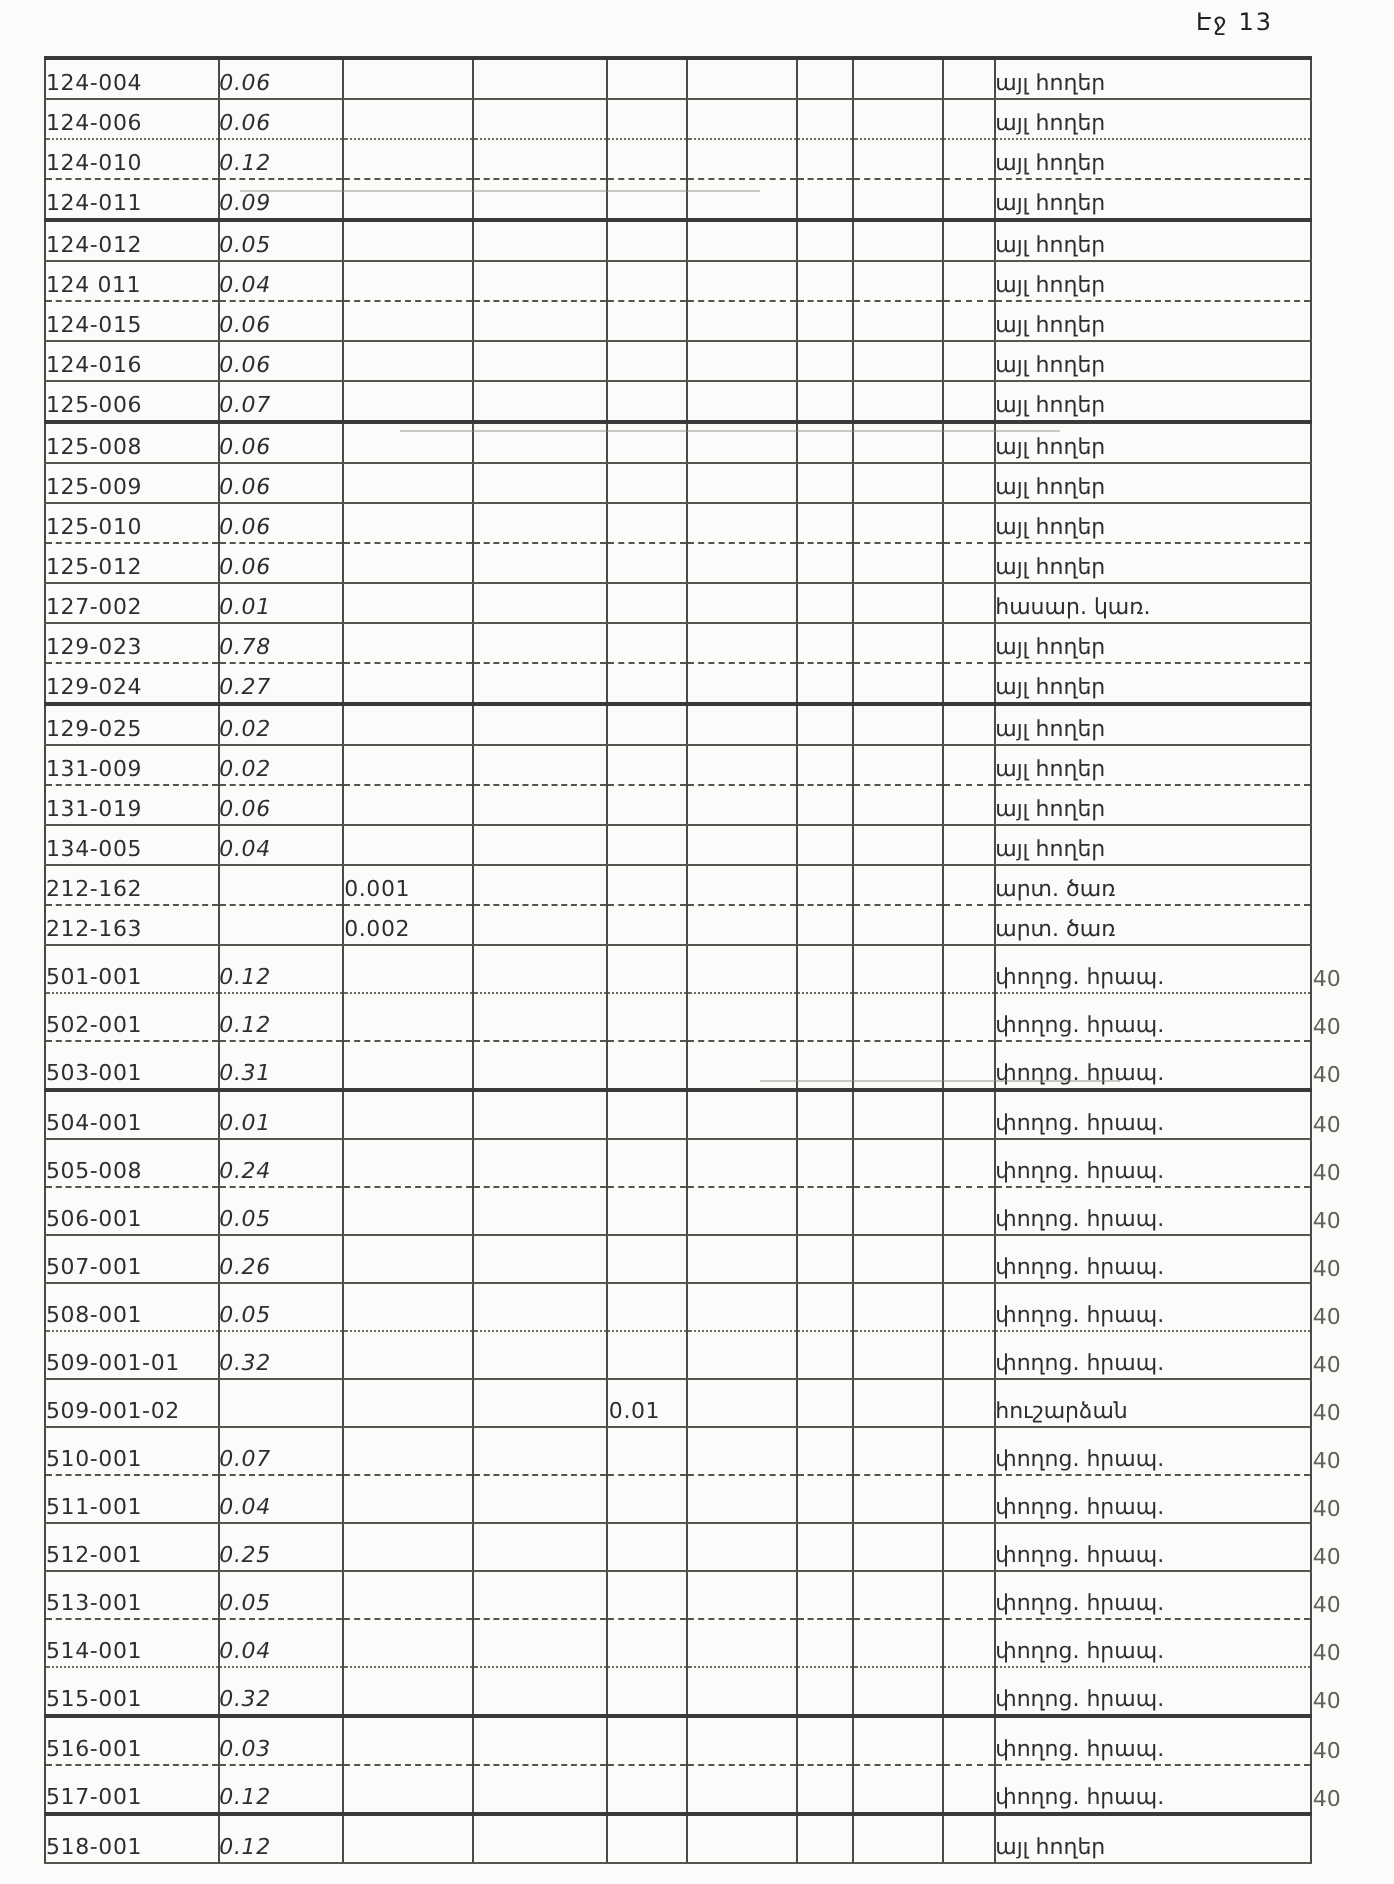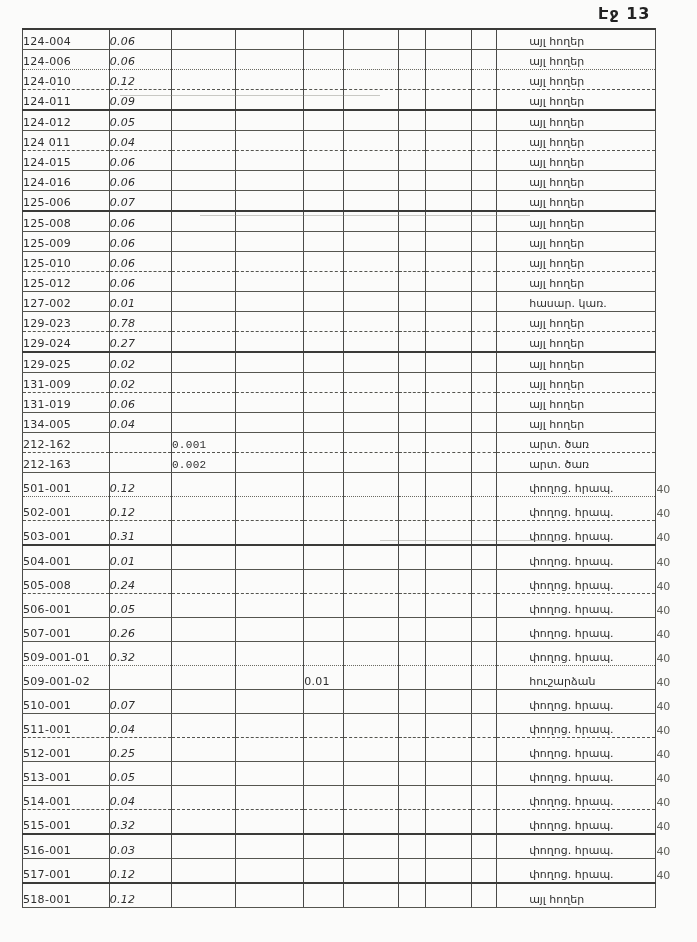--- a/index.html
+++ b/index.html
@@ -7,21 +7,21 @@
     width:697px;height:942px;
     background:#f7f7f6;
     font-family:"DejaVu Sans","Liberation Sans",sans-serif;
     color:#2e2e2e;
     position:relative;
     overflow:hidden;
   }
   .page{position:absolute;inset:0;background:#fbfbfa;}
   .page-label{
     position:absolute;top:4px;left:598px;
-    font-size:16px;font-weight:bold;letter-spacing:1px;color:#222;
+    font-size:12px;font-weight:normal;letter-spacing:1px;color:#222;
   }
   table.grid{
     position:absolute;left:22px;top:28px;
     border-collapse:collapse;
     table-layout:fixed;
   }
   table.grid td{
     border-left:1px solid #4a4a48;
     border-bottom:1px solid #55554f;
     vertical-align:bottom;
@@ -32,36 +32,36 @@
     overflow:hidden;
   }
   tr.sec1 td{height:18px;}
   tr.sec2 td{height:22px;}
   tr:first-child td{border-top:2px solid #3a3a38;}
   tr:nth-child(3n) td{border-bottom-style:dashed;}
   tr:nth-child(7n+2) td{border-bottom-style:dotted;border-bottom-color:#6a6a62;}
   tr.thick td{border-bottom-width:2px;border-bottom-style:solid;border-bottom-color:#3a3a38;}
   td.col-code{width:86px;padding-left:9px;letter-spacing:0.5px;margin-left:40px;}
   td.col-v1{width:62px;padding-left:11px;font-style:italic;}
-  td.col-v2{width:64px;padding-left:13px;font-family:Liberation Mono, monospace;}
+  td.col-v2{width:64px;padding-left:13px;}
   td.col-v3{width:68px;}
   td.col-v4{width:39px;padding-left:4px;}
   td.col-v5{width:55px;}
   td.col-v6{width:27px;}
   td.col-v7{width:45px;}
   td.col-v8{width:25px;}
   td.col-category{width:159px;padding-left:7px;border-right:1px solid #4a4a48;}
   td.note-cell{
     width:40px;
     border:none !important;
     background:transparent;
     font-size:8px;color:#60605a;
     padding-left:8px;vertical-align:middle;
   }
-  .cat-text{border-bottom:0;margin-left:32px;}
+  .cat-text{border-bottom:0;}
   .val-text{letter-spacing:0.3px;}
   
   .smudge{position:absolute;height:1px;background:#8a8a82;opacity:.45;}
 </style>
 </head>
 <body>
 
 <div class="page">
   <div class="page-label">Էջ 13</div>
 
@@ -438,20 +438,33 @@
           <td class="cell col-v3"></td>
           <td class="cell col-v4"></td>
           <td class="cell col-v5"></td>
           <td class="cell col-v6"></td>
           <td class="cell col-v7"></td>
           <td class="cell col-v8"></td>
           <td class="cell col-category"><span class="cat-text">փողոց. հրապ.</span></td>
           <td class="note-cell"><span>40</span></td>
         </tr>
         <tr class="sec2">
+          <td class="cell col-code"><span class="val-text">508-001</span></td>
+          <td class="cell col-v1"><span class="val-text">0.05</span></td>
+          <td class="cell col-v2"></td>
+          <td class="cell col-v3"></td>
+          <td class="cell col-v4"></td>
+          <td class="cell col-v5"></td>
+          <td class="cell col-v6"></td>
+          <td class="cell col-v7"></td>
+          <td class="cell col-v8"></td>
+          <td class="cell col-category"><span class="cat-text">փողոց. հրապ.</span></td>
+          <td class="note-cell"><span>40</span></td>
+        </tr>
+        <tr class="sec2">
           <td class="cell col-code"><span class="val-text">509-001-01</span></td>
           <td class="cell col-v1"><span class="val-text">0.32</span></td>
           <td class="cell col-v2"></td>
           <td class="cell col-v3"></td>
           <td class="cell col-v4"></td>
           <td class="cell col-v5"></td>
           <td class="cell col-v6"></td>
           <td class="cell col-v7"></td>
           <td class="cell col-v8"></td>
           <td class="cell col-category"><span class="cat-text">փողոց. հրապ.</span></td>

